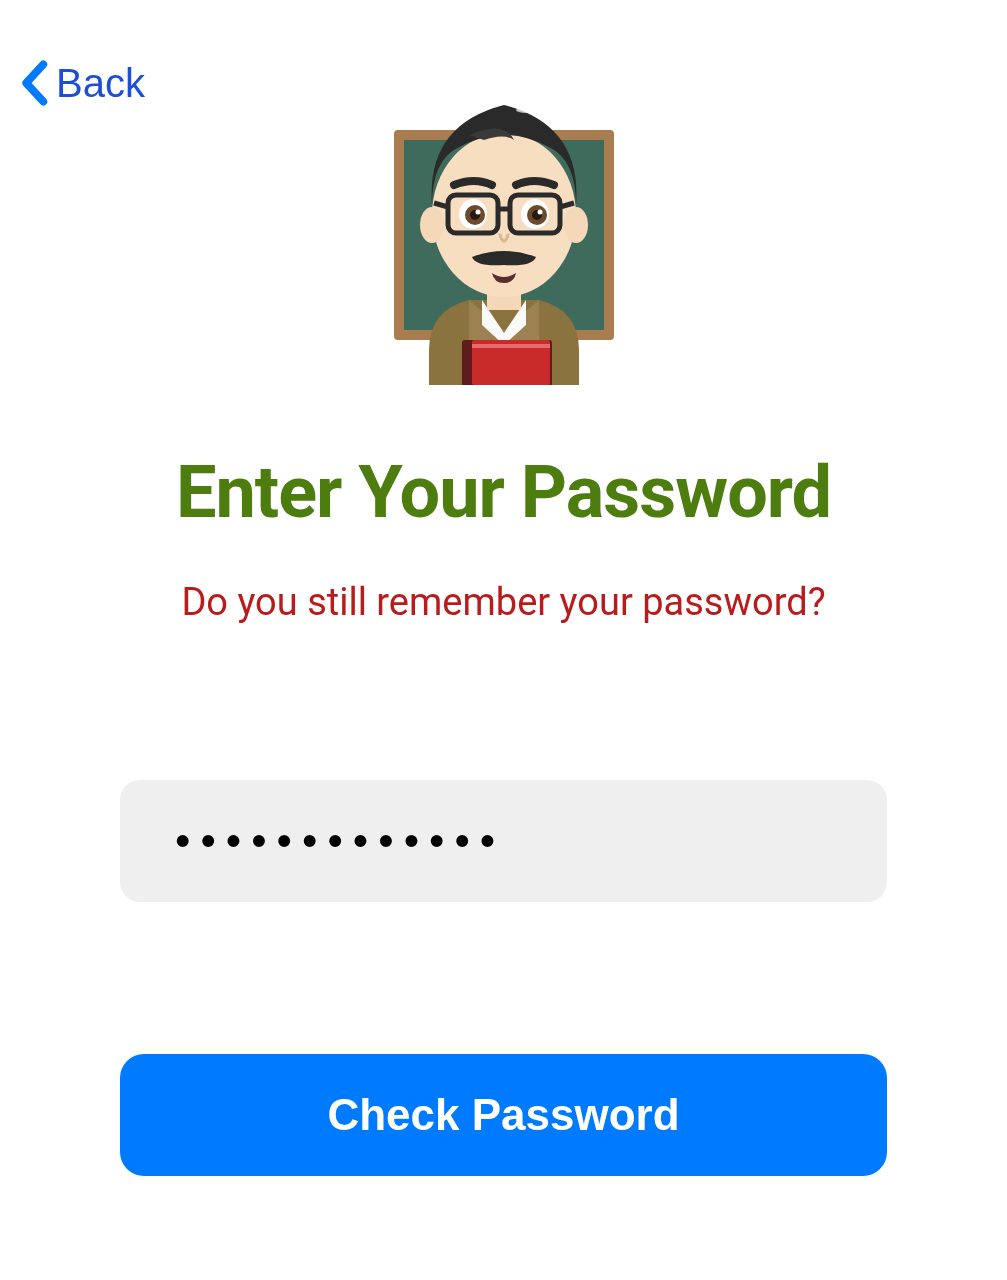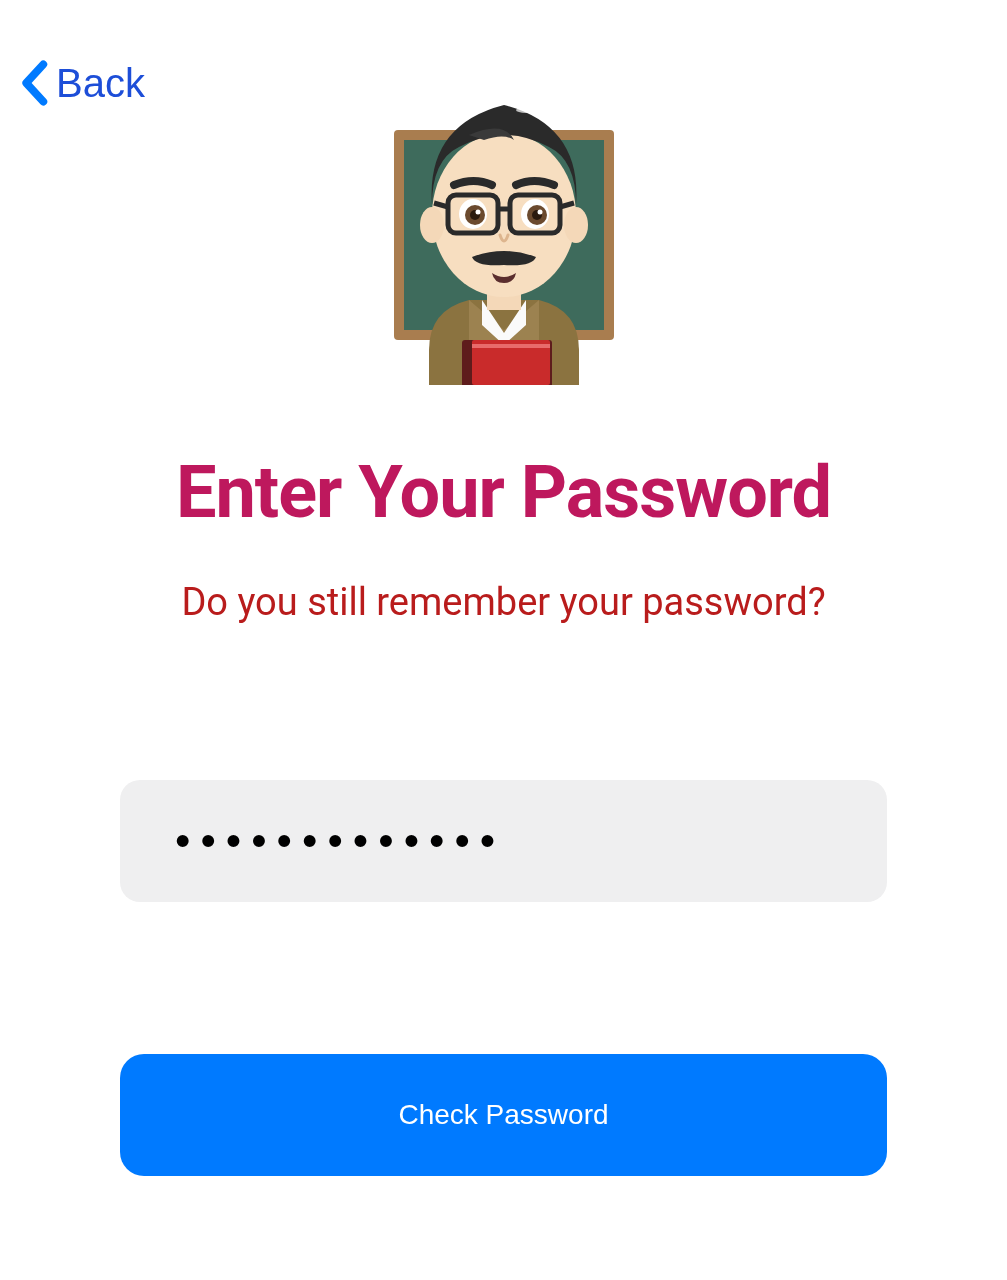--- a/index.html
+++ b/index.html
@@ -41,21 +41,21 @@
       height: 300px;
     }
     .title {
       position: absolute;
       top: 450px;
       left: 0;
       right: 0;
       text-align: center;
       font-size: 72px;
       font-weight: 700;
-      color: #be185d;
+      color: #4d7c0f;
       letter-spacing: -1px;
     }
     .subtitle {
       position: absolute;
       top: 580px;
       left: 0;
       right: 0;
       text-align: center;
       font-size: 38px;
       font-weight: 400;
@@ -79,22 +79,22 @@
     .check-button {
       position: absolute;
       top: 1054px;
       left: 120px;
       right: 120px;
       height: 122px;
       background: #007AFF;
       color: #ffffff;
       border: none;
       border-radius: 24px;
-      font-size: 28px;
-      font-weight: 400;
+      font-size: 44px;
+      font-weight: 700;
       cursor: pointer;
     }
   </style>
 </head>
 <body>
 
 <button class="back-button">
   <svg viewBox="0 0 18 30" fill="none">
     <path d="M15 3 L4 15 L15 27" stroke="#007AFF" stroke-width="5" stroke-linecap="round" stroke-linejoin="round"></path>
   </svg>

